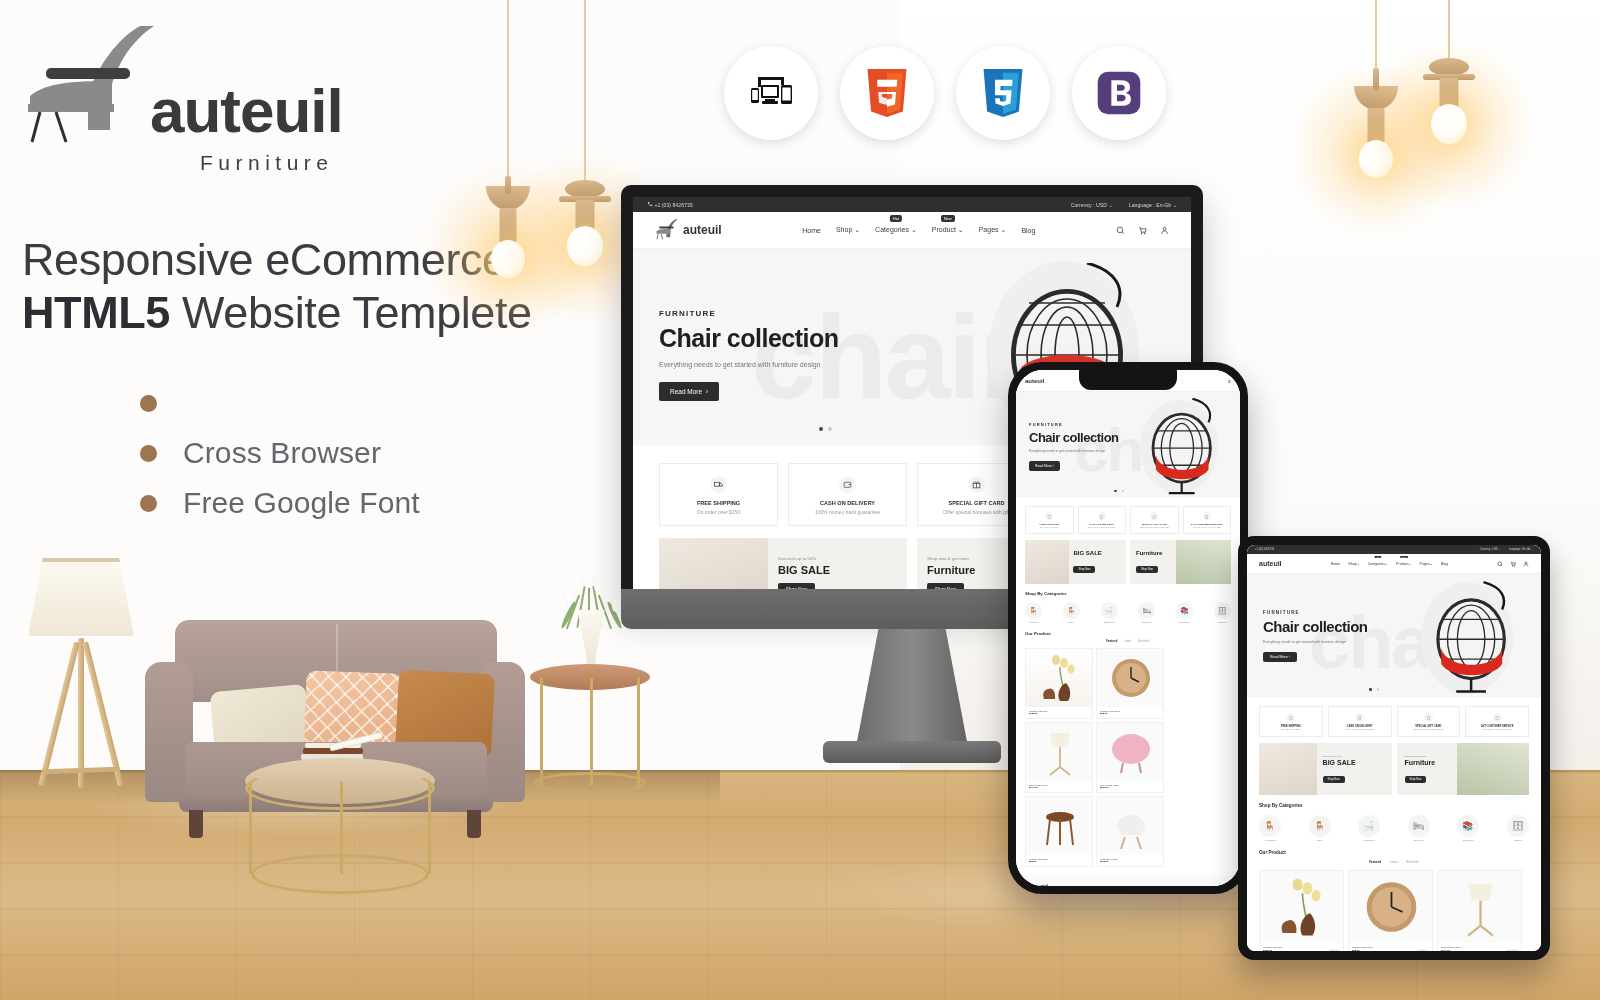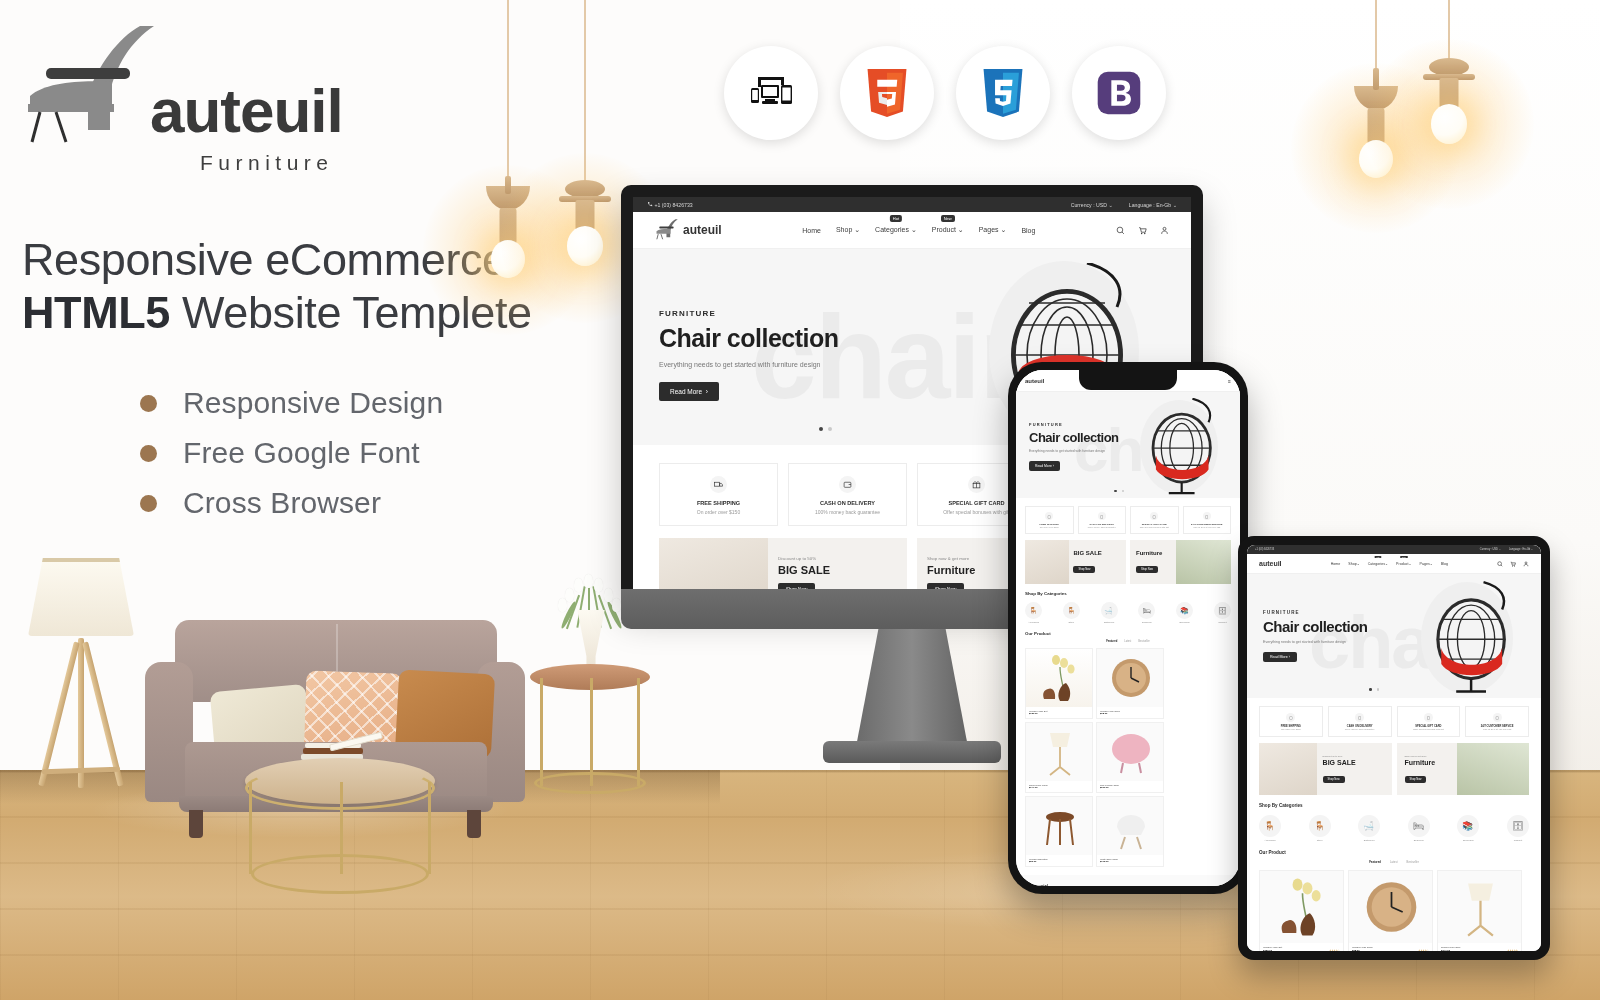--- a/index.html
+++ b/index.html
@@ -224,29 +224,28 @@
   </div>
 
   <div class="headline">
     <div class="l1">Responsive eCommerce</div>
     <div class="l2"><b>HTML5</b><span> Website Templete</span></div>
   </div>
 
   <div class="features">
     <div class="feat">
       <span class="dot"></span>
-      <span class="txt">Responsive Design</span>
+    </div>
+    <div class="feat">
+      <span class="dot"></span>
+      <span class="txt">Cross Browser</span>
     </div>
     <div class="feat">
       <span class="dot"></span>
       <span class="txt">Free Google Font</span>
-    </div>
-    <div class="feat">
-      <span class="dot"></span>
-      <span class="txt">Cross Browser</span>
     </div>
   </div>
 
   <div class="badges">
     <div class="badge">
       <svg viewBox="0 0 48 40" width="48" height="40">
         <rect x="11" y="4" width="26" height="3" fill="#111"></rect>
         <rect x="11" y="4" width="3" height="10" fill="#111"></rect>
         <rect x="34" y="4" width="3" height="8" fill="#111"></rect>
         <rect x="14" y="12" width="18" height="13" rx="1" fill="#111"></rect>

